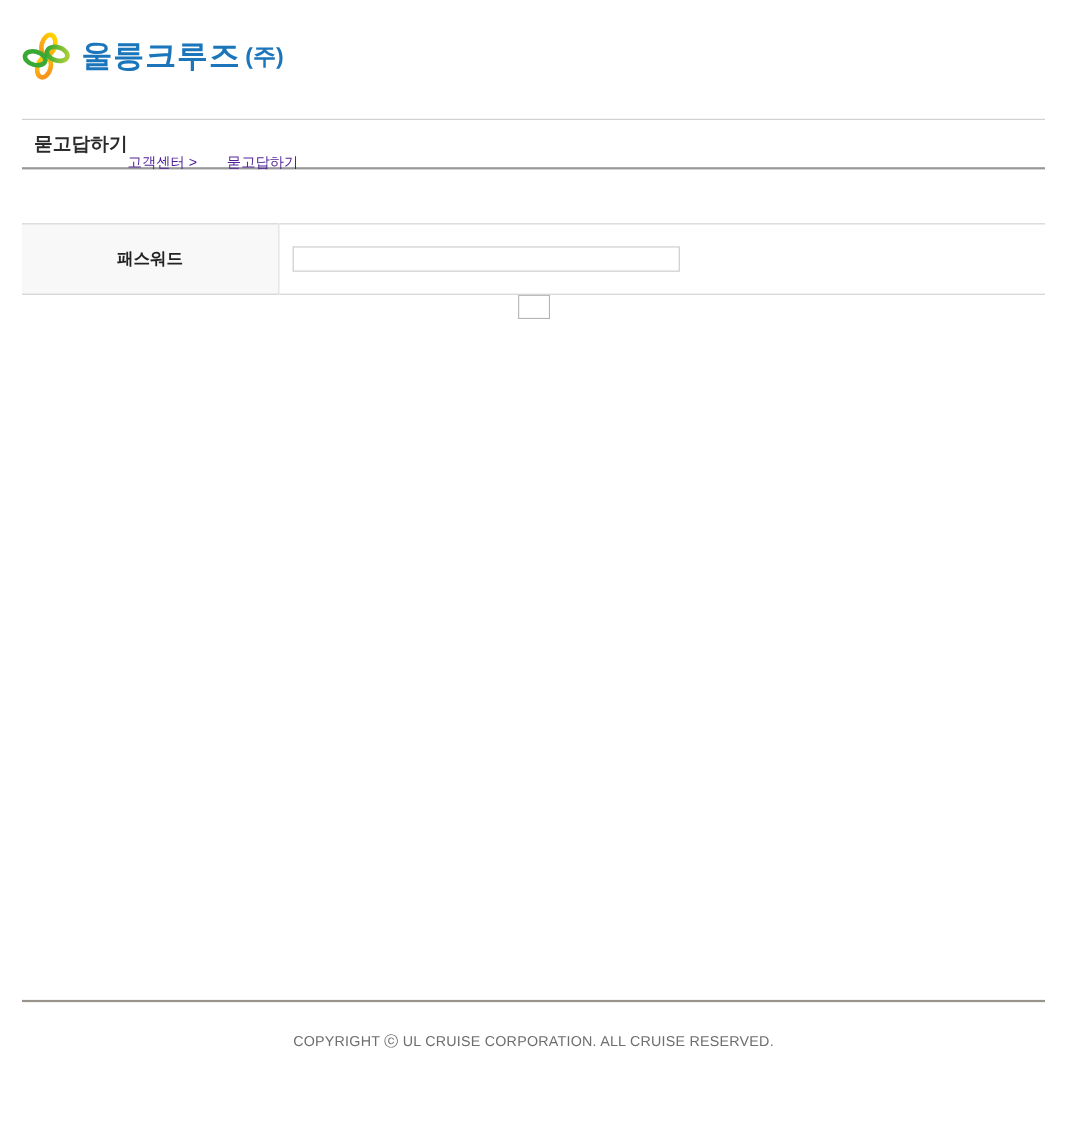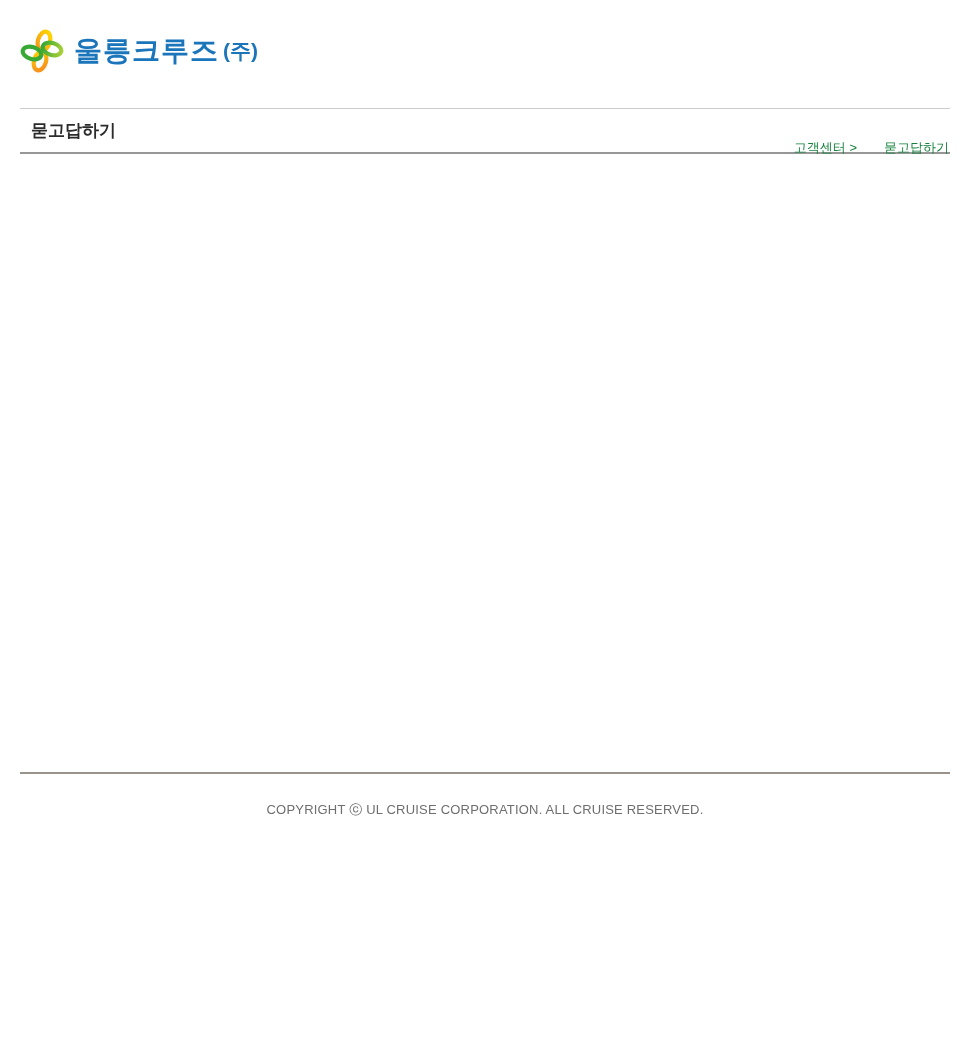--- a/index.html
+++ b/index.html
@@ -36,31 +36,31 @@
     color: #1B75BB;
   }
   
   .titlebar {
     margin: 0 20px;
     height: 46px;
     border-top: 1px solid #cccccc;
     border-bottom: 2px solid #979797;
     display: flex;
     align-items: center;
-    justify-content: space-between;
+    justify-content: flex-start;
     padding: 0 1px 0 11px;
   }
   .page-title {
     font-size: 17px;
     font-weight: bold;
     color: #2b2b2b;
   }
   .breadcrumb {
     font-size: 13px;
-    color: #15803d;
+    color: #4c1d95;
     margin-top: 34px;
   }
   .breadcrumb .crumb { cursor: pointer; }
   .breadcrumb .crumb-current { margin-left: 27px; }
   
   .pw-table {
     width: 930px;
     margin: 49px 20px 0;
     border-collapse: collapse;
     border-top: 1px solid #cfcfcf;
@@ -150,18 +150,33 @@
     </a>
   </header>
 
   <div class="titlebar">
     <h1 class="page-title">묻고답하기</h1>
     <div class="breadcrumb">
       <span class="crumb">고객센터 &gt;</span><span class="crumb crumb-current">묻고답하기</span>
     </div>
   </div>
 
+  <main>
+    <table class="pw-table">
+      <tbody>
+          <tr>
+        <th>패스워드</th>
+        <td>
+          <input type="password" class="pw-input" value="" style="">
+        </td>
+      </tr>
+    </tbody>
+      </table>
+    <div class="btn-row">
+      <button class="submit-btn"></button>
+    </div>
+  </main>
 
   <footer class="footer">
     <p class="copyright">COPYRIGHT ⓒ UL CRUISE CORPORATION. ALL CRUISE RESERVED.</p>
   </footer>
 
 </div>
 
 </body></html>

